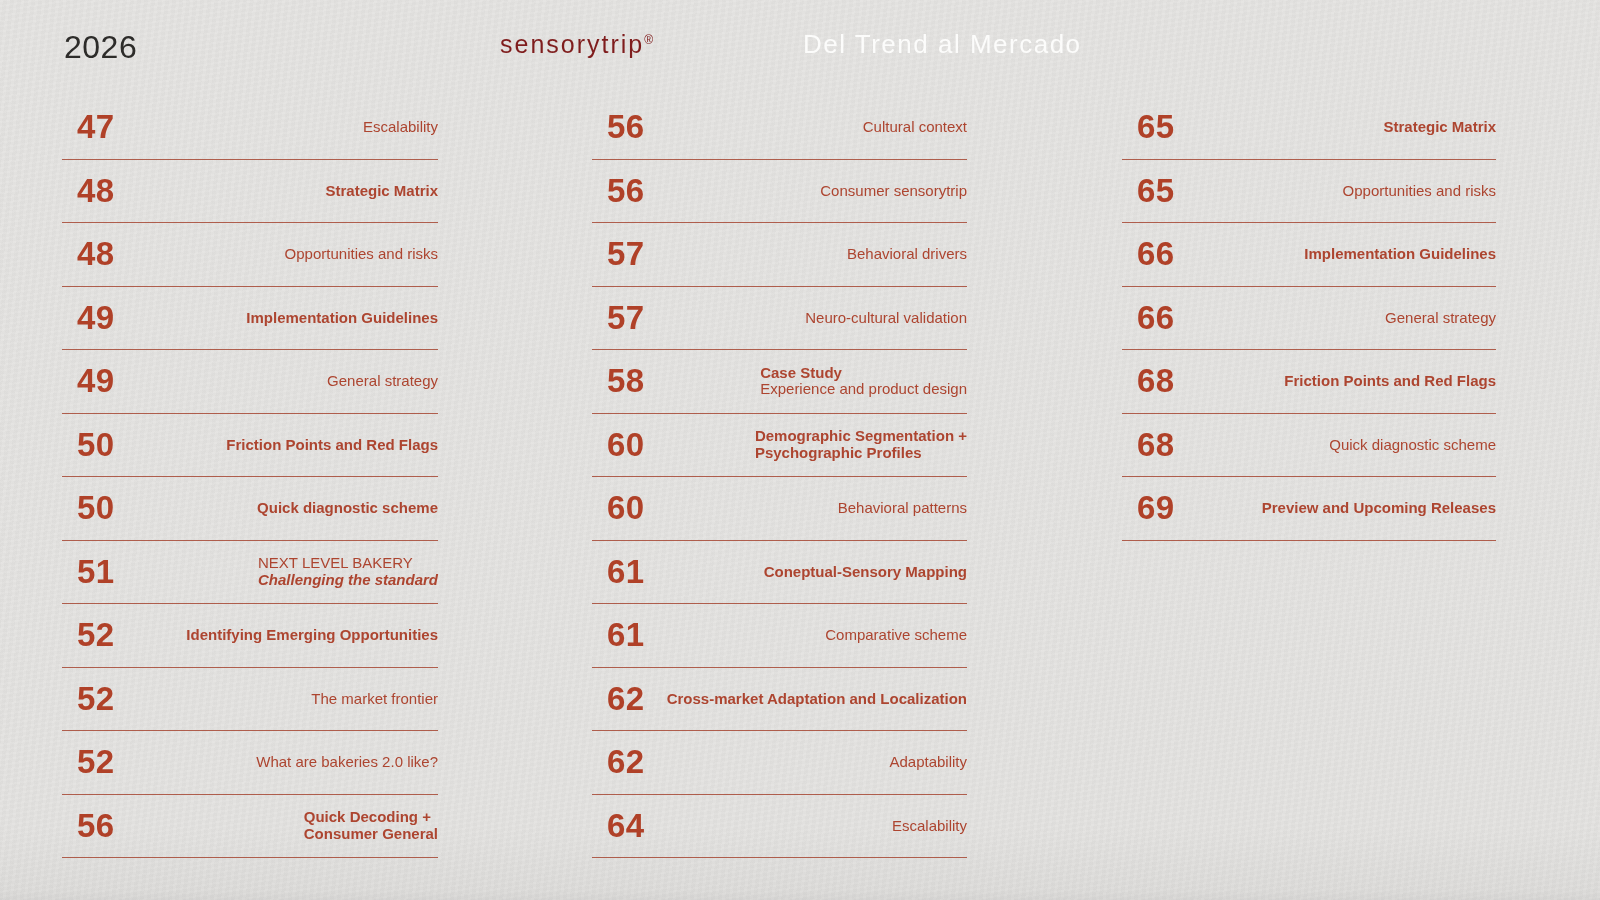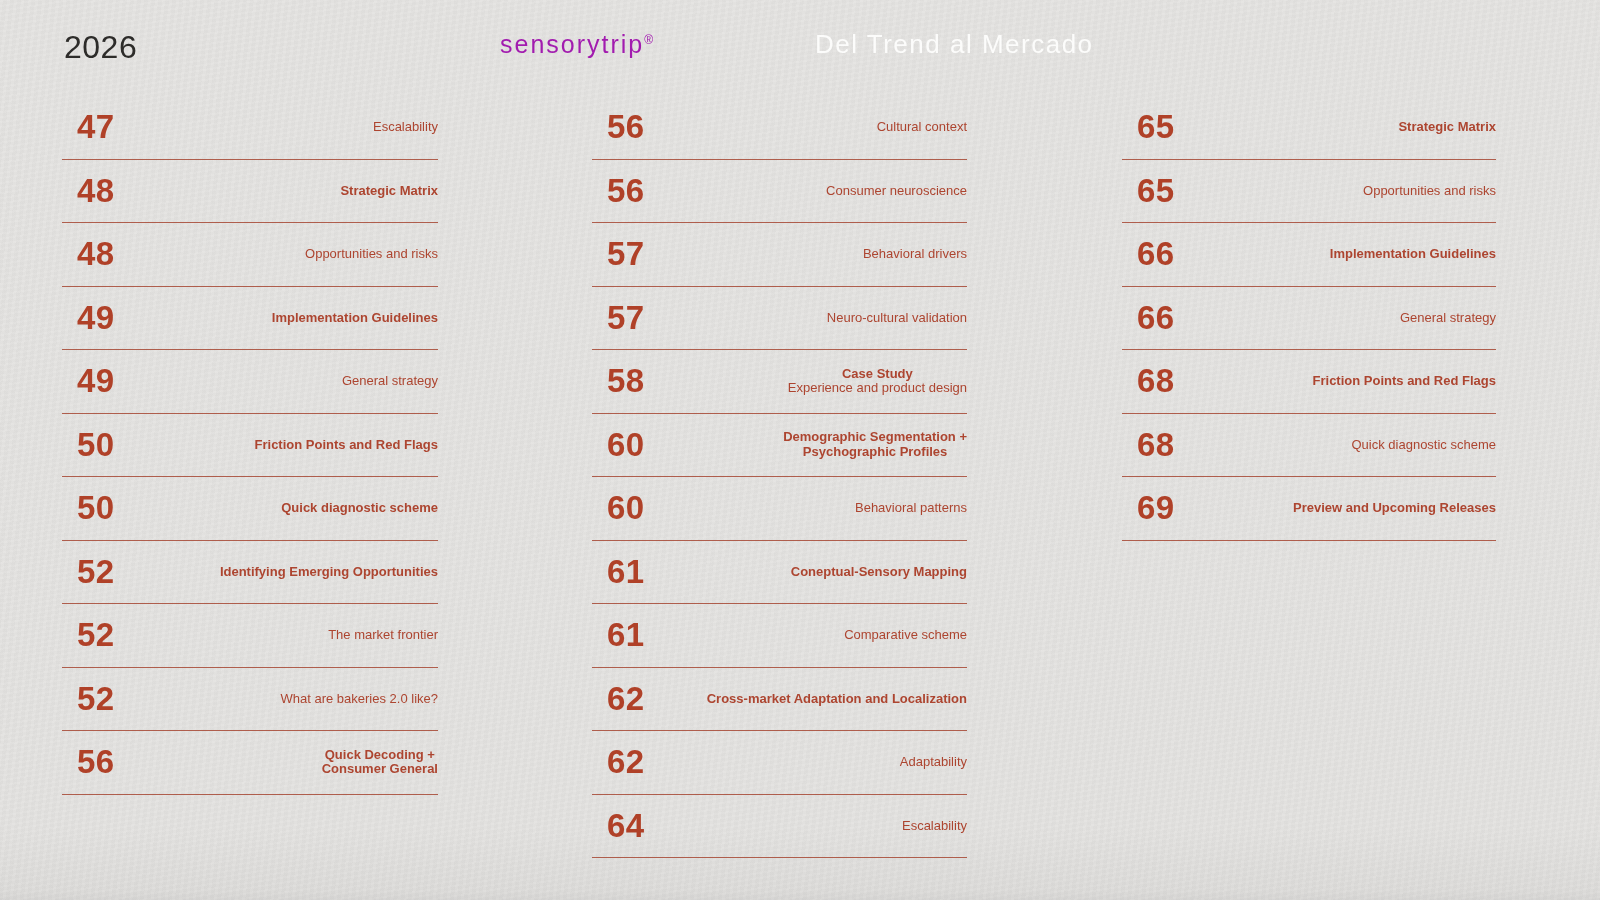--- a/index.html
+++ b/index.html
@@ -32,34 +32,34 @@
   .hdr-item { position: absolute; white-space: nowrap; }
   .year {
     left: 64px; top: 29px;
     font-size: 32px;
     color: #2d2c2a;
     letter-spacing: 0.5px;
   }
   .brand {
     left: 500px; top: 30px;
     font-size: 25px;
-    color: #a21caf;
+    color: #7f1d1d;
     letter-spacing: 2px;
   }
   .brand sup {
     font-size: 12px;
     letter-spacing: 0;
     vertical-align: super;
   }
   .hdr-white {
     font-size: 26px;
     color: #fcfcfb;
     letter-spacing: 1.5px;
   }
-  .hdr-col2 { left: 803px; top: 29px; margin-left: 12px; }
+  .hdr-col2 { left: 803px; top: 29px; }
   .hdr-col3 { right: 104px; top: 29px; }
 
   .toc {
     position: absolute;
     top: 96px; left: 0; right: 0; bottom: 0;
   }
   .toc-col { position: absolute; top: 0; }
   .toc-col-1 { left: 62px;   width: 376px; }
   .toc-col-2 { left: 592px;  width: 375px; }
   .toc-col-3 { left: 1122px; width: 374px; }
@@ -74,26 +74,26 @@
   .num {
     font-size: 33px;
     font-weight: bold;
     color: #b04128;
     padding-left: 15px;
     letter-spacing: 0.5px;
     flex: 0 0 auto;
   }
   .title {
     text-align: right;
-    font-size: 13px;
+    font-size: 15px;
     color: #ad4530;
     line-height: 1.1;
     display: flex;
     flex-direction: column;
-    align-items: center;
+    align-items: flex-start;
   }
   .line.bold { font-weight: bold; }
   .line.bold-italic { font-weight: bold; font-style: italic; }
 </style>
 </head>
 <body>
 
 <div class="paper-texture"></div>
 
 <div class="header">
@@ -140,20 +140,27 @@
           <span class="line bold">Friction Points and Red Flags</span>
         </div>
       </div>
       <div class="row">
         <div class="num">50</div>
         <div class="title">
           <span class="line bold">Quick diagnostic scheme</span>
         </div>
       </div>
       <div class="row">
+        <div class="num">51</div>
+        <div class="title">
+          <span class="line regular">NEXT LEVEL BAKERY</span>
+          <span class="line bold-italic">Challenging the standard</span>
+        </div>
+      </div>
+      <div class="row">
         <div class="num">52</div>
         <div class="title">
           <span class="line bold">Identifying Emerging Opportunities</span>
         </div>
       </div>
       <div class="row">
         <div class="num">52</div>
         <div class="title">
           <span class="line regular">The market frontier</span>
         </div>
@@ -175,21 +182,21 @@
   <div class="toc-col toc-col-2">
       <div class="row">
         <div class="num">56</div>
         <div class="title">
           <span class="line regular">Cultural context</span>
         </div>
       </div>
       <div class="row">
         <div class="num">56</div>
         <div class="title">
-          <span class="line regular">Consumer neuroscience</span>
+          <span class="line regular">Consumer sensorytrip</span>
         </div>
       </div>
       <div class="row">
         <div class="num">57</div>
         <div class="title">
           <span class="line regular">Behavioral drivers</span>
         </div>
       </div>
       <div class="row">
         <div class="num">57</div>

